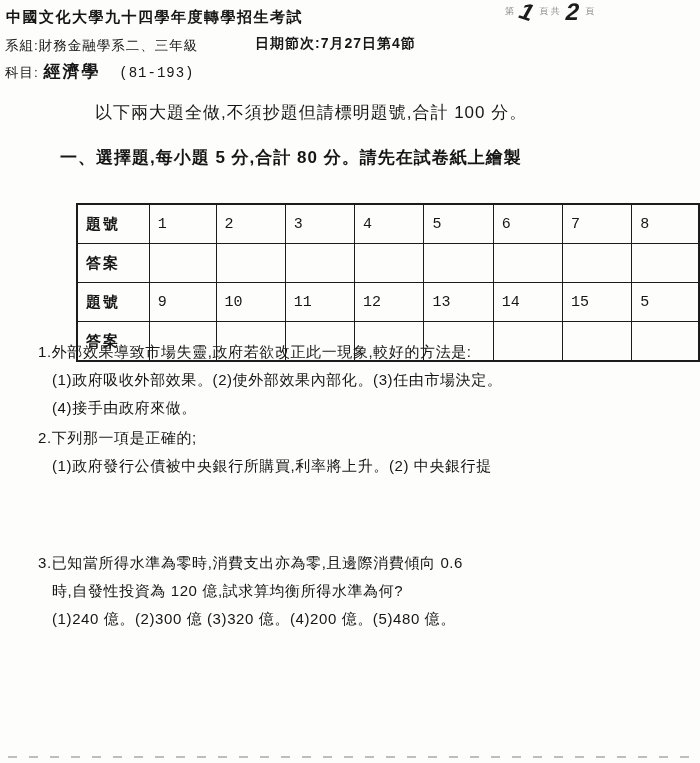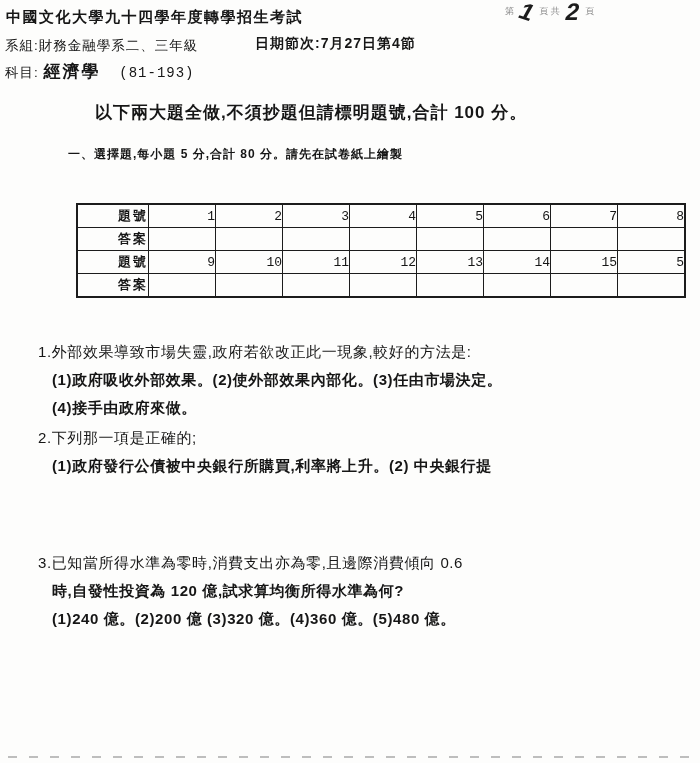--- a/index.html
+++ b/index.html
@@ -31,52 +31,52 @@
   .hw-one{transform:rotate(18deg);font-style:italic;}
   .hw-two{transform:skewX(-12deg);}
   .hdr-line2{position:absolute;top:37px;left:5px;font-size:13.5px;letter-spacing:1px;}
   .hdr-date{position:absolute;top:35px;left:255px;font-size:14px;letter-spacing:1px;font-weight:bold;}
   .hdr-line3{position:absolute;top:60px;left:5px;font-size:13.5px;letter-spacing:1px;}
   .subject-name{font-size:17px;font-weight:bold;letter-spacing:2px;}
   .subject-code{font-family:"Liberation Mono", monospace;font-size:14px;margin-left:14px;}
   
   .general-instr{
     position:absolute;top:101px;left:95px;
-    font-size:17px;font-weight:bold;letter-spacing:1px;
+    font-size:17px;font-weight:normal;letter-spacing:1px;
   }
   .sec1-l1{
-    position:absolute;top:146px;left:68px;
-    font-size:12px;font-weight:bold;letter-spacing:1px;
+    position:absolute;top:146px;left:60px;
+    font-size:17px;font-weight:bold;letter-spacing:1px;
   }
   .sec1-l2{
     position:absolute;top:174px;left:112px;
     font-size:17px;font-weight:bold;letter-spacing:1px;
   }
   
   .grid-wrap{position:absolute;top:203px;left:76px;}
   table.grid{border-collapse:collapse;border:2px solid #1c1c1c;}
   table.grid td{
     border:1.5px solid #1c1c1c;
-    height:22px;padding:0;text-align:right;vertical-align:middle;
-    font-size:13px;
+    height:22px;padding:8px;text-align:left;vertical-align:middle;
+    font-size:15px;
   }
   td.hdr{width:70px;font-weight:bold;letter-spacing:2px;font-size:14px;}
   td.num{width:66px;font-family:"Liberation Mono", monospace;font-size:15px;}
   td.blank{width:66px;}
   
   .question{
     position:absolute;left:38px;width:640px;
     font-size:15px;line-height:28px;letter-spacing:0.6px;
   }
   .q1{top:338px;}
   .q2{top:424px;}
   .q3{top:549px;}
   .q4{top:645px;}
   .i0{margin-left:0;}
-  .i1{margin-left:14px;font-weight:bold;}
+  .i1{margin-left:14px;}
   .i2{margin-left:27px;}
   
   .bottom-dashes{
     position:absolute;top:756px;left:8px;width:684px;height:2px;
     background:repeating-linear-gradient(90deg,#8a8a8a 0 9px,transparent 9px 21px);
     opacity:.55;
   }
 </style>
 </head>
 <body>
@@ -163,19 +163,19 @@
   </div>
 
   <div class="question q2">
     <div class="i0">2.下列那一項是正確的;</div>
     <div class="i1">(1)政府發行公債被中央銀行所購買,利率將上升。(2) 中央銀行提</div>
   </div>
 
   <div class="question q3">
     <div class="i0">3.已知當所得水準為零時,消費支出亦為零,且邊際消費傾向 0.6</div>
     <div class="i1">時,自發性投資為 120 億,試求算均衡所得水準為何?</div>
-    <div class="i1">(1)240 億。(2)200 億 (3)320 億。(4)360 億。(5)480 億。</div>
+    <div class="i1">(1)240 億。(2)300 億 (3)320 億。(4)200 億。(5)480 億。</div>
   </div>
 
 
   <div class="bottom-dashes"></div>
 
 </div>
 
 </body></html>

